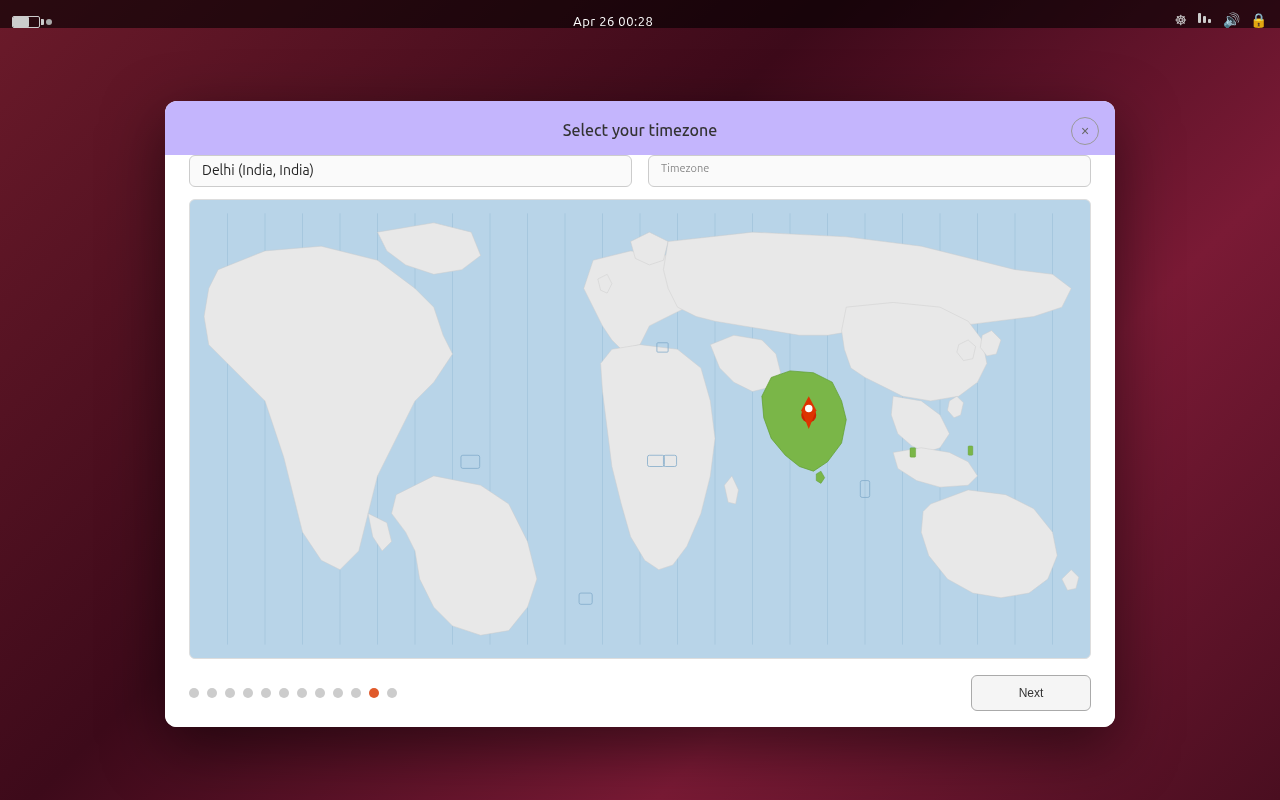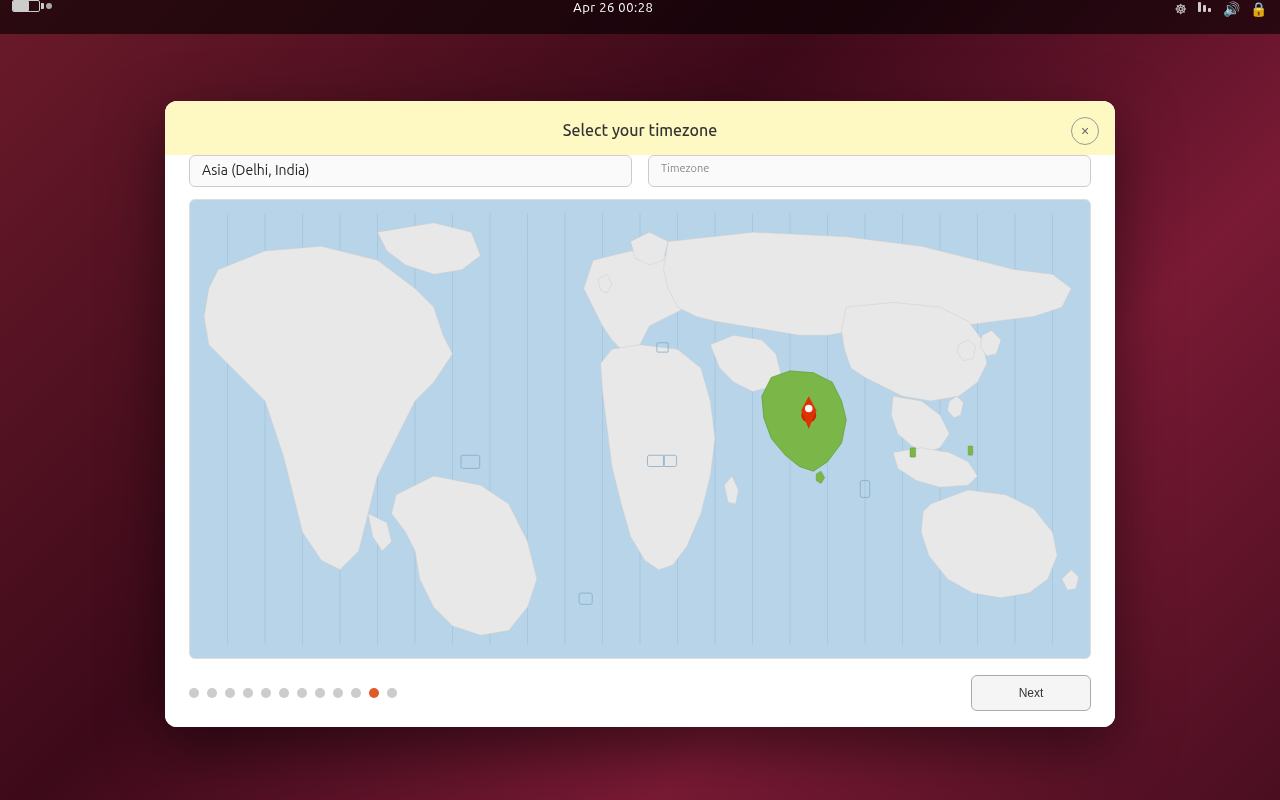--- a/index.html
+++ b/index.html
@@ -9,24 +9,24 @@
       height: 800px;
       background: linear-gradient(135deg, #6b1a2a 0%, #3d0a1a 40%, #7a1a35 70%, #4a0e20 100%);
       font-family: 'Ubuntu', 'Segoe UI', sans-serif;
       overflow: hidden;
       position: relative;
     }
 
     
     .taskbar {
       width: 100%;
-      height: 34px;
+      height: 28px;
       background: rgba(0,0,0,0.6);
       display: flex;
-      align-items: flex-start;
+      align-items: flex-end;
       justify-content: space-between;
       padding: 0 12px;
       position: absolute;
       top: 0;
       left: 0;
       z-index: 100;
     }
 
     .taskbar-left {
       display: flex;
@@ -107,21 +107,21 @@
       width: 950px;
       box-shadow: 0 20px 60px rgba(0,0,0,0.5);
       overflow: hidden;
       position: relative;
     }
 
     .dialog-header {
       padding: 20px 24px 16px;
       text-align: center;
       position: relative;
-      background: #fef9c3;
+      background: #c4b5fd;
     }
 
     .dialog-title {
       font-size: 16px;
       font-weight: 500;
       color: #333;
     }
 
     .dialog-close {
       position: absolute;
@@ -270,21 +270,21 @@
 <div class="dialog-backdrop">
   <div class="dialog">
 
     <div class="dialog-header">
       <span class="dialog-title">Select your timezone</span>
       <button class="dialog-close">×</button>
     </div>
 
     <div class="dialog-fields">
       <div class="field-group">
-        <div class="field-value">Asia (Delhi, India)</div>
+        <div class="field-value">Delhi (India, India)</div>
       </div>
       <div class="field-group">
         <div class="field-label">Timezone</div>
       </div>
     </div>
 
     <div class="map-container">
       <svg viewBox="0 0 960 460" xmlns="http://www.w3.org/2000/svg" class="world-map-svg">
 
         <rect width="960" height="460" fill="#b8d4e8"></rect>

